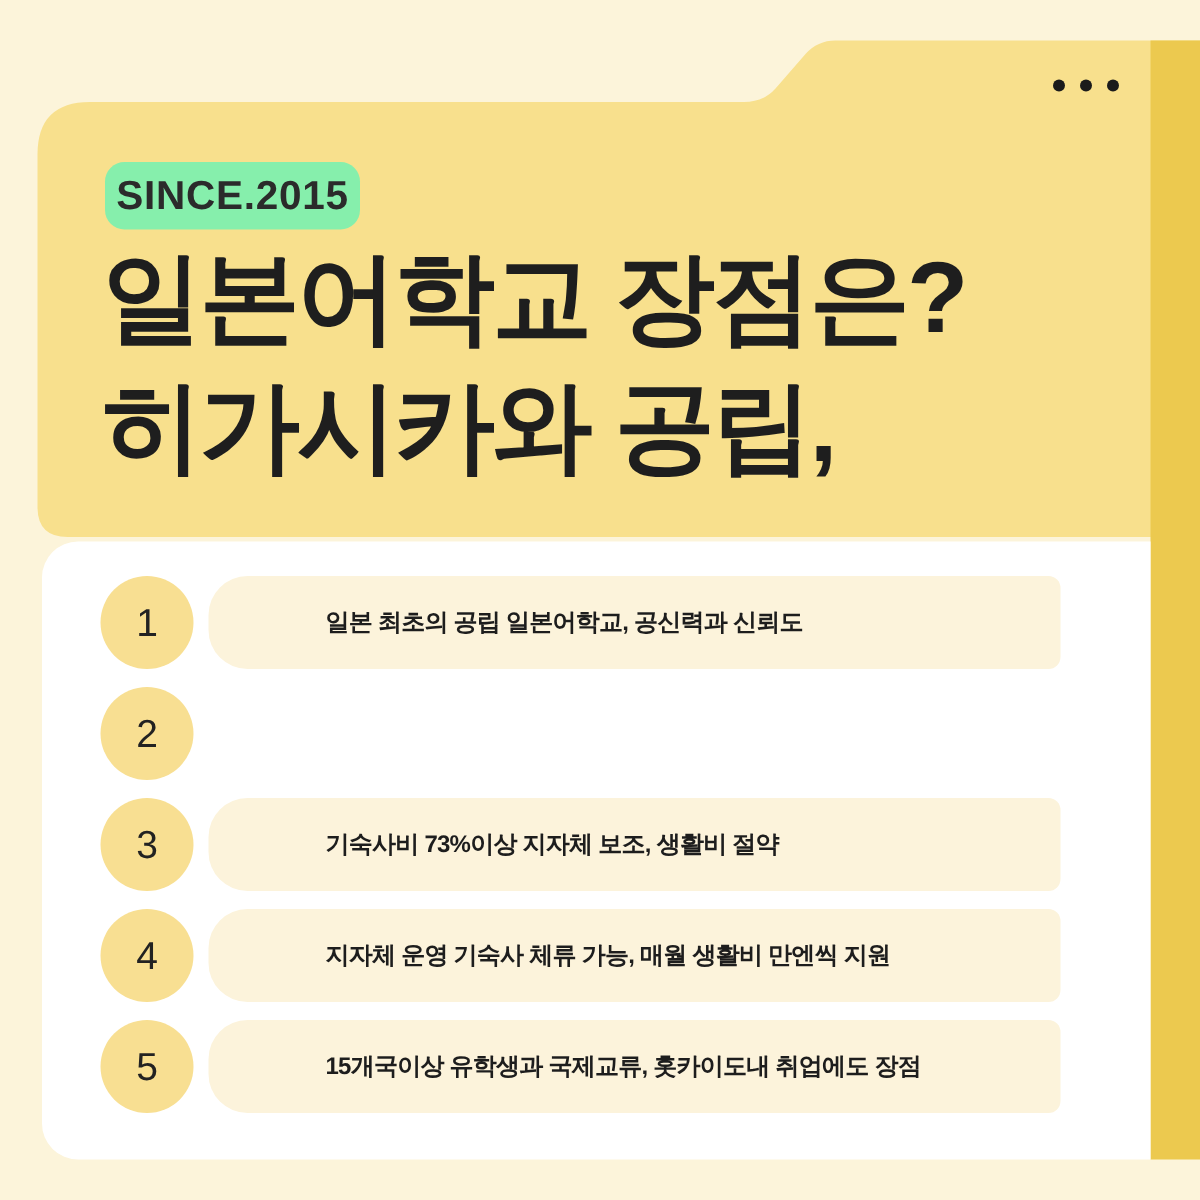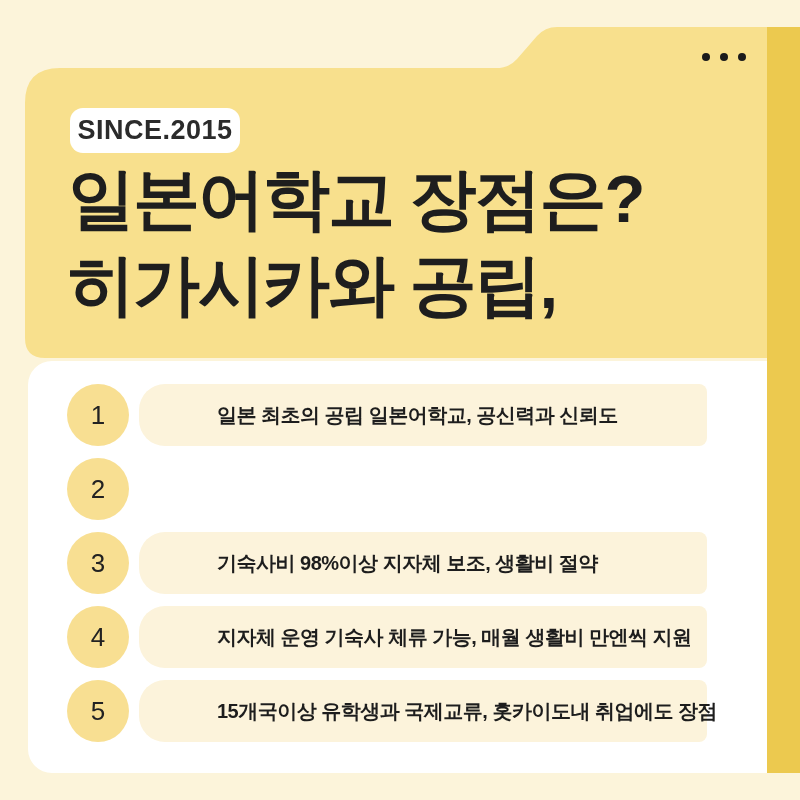--- a/index.html
+++ b/index.html
@@ -22,21 +22,21 @@
     position:absolute;left:702px;top:53px;
     display:flex;gap:10px;align-items:center;
   }
   .dots span{
     width:8px;height:8px;border-radius:50%;
     background:#1B1B1B;display:block;
   }
   .badge{
     position:absolute;left:70px;top:108px;
     width:170px;height:45px;border-radius:13px;
-    background:#ffffff;
+    background:#86efac;
     display:flex;align-items:center;justify-content:center;
     font-size:27px;font-weight:800;color:#2B2B2B;letter-spacing:0.5px;
   }
   .title{
     position:absolute;left:68px;top:156px;width:700px;
     font-size:67px;line-height:86px;font-weight:800;
     color:#1E1E1E;letter-spacing:-2px;
     white-space:nowrap;
   }
   .card{
@@ -62,21 +62,21 @@
   }
   .pill{
     position:absolute;left:72px;top:0;
     width:568px;height:62px;
     background:#FCF3DB;
     border-radius:26px 8px 8px 26px;
     display:flex;align-items:center;
     padding-left:78px;box-sizing:border-box;
   }
   .pill-text{
-    font-size:20px;font-weight:700;color:#1D1D1D;
+    font-size:16px;font-weight:700;color:#1D1D1D;
     letter-spacing:-0.5px;white-space:nowrap;
   }
 </style>
 </head>
 <body>
 
 <div class="canvas">
 
   <svg class="folder-svg" viewBox="0 0 800 800" aria-hidden="true">
     <path d="M 25 338
@@ -119,21 +119,21 @@
     </div>
   </div>
 
   <div class="row row-1">
     <div class="num-circle">2</div>
   </div>
 
   <div class="row row-2">
     <div class="num-circle">3</div>
     <div class="pill">
-      <span class="pill-text">기숙사비 98%이상 지자체 보조, 생활비 절약</span>
+      <span class="pill-text">기숙사비 73%이상 지자체 보조, 생활비 절약</span>
     </div>
   </div>
 
   <div class="row row-3">
     <div class="num-circle">4</div>
     <div class="pill">
       <span class="pill-text">지자체 운영 기숙사 체류 가능, 매월 생활비 만엔씩 지원</span>
     </div>
   </div>
 

